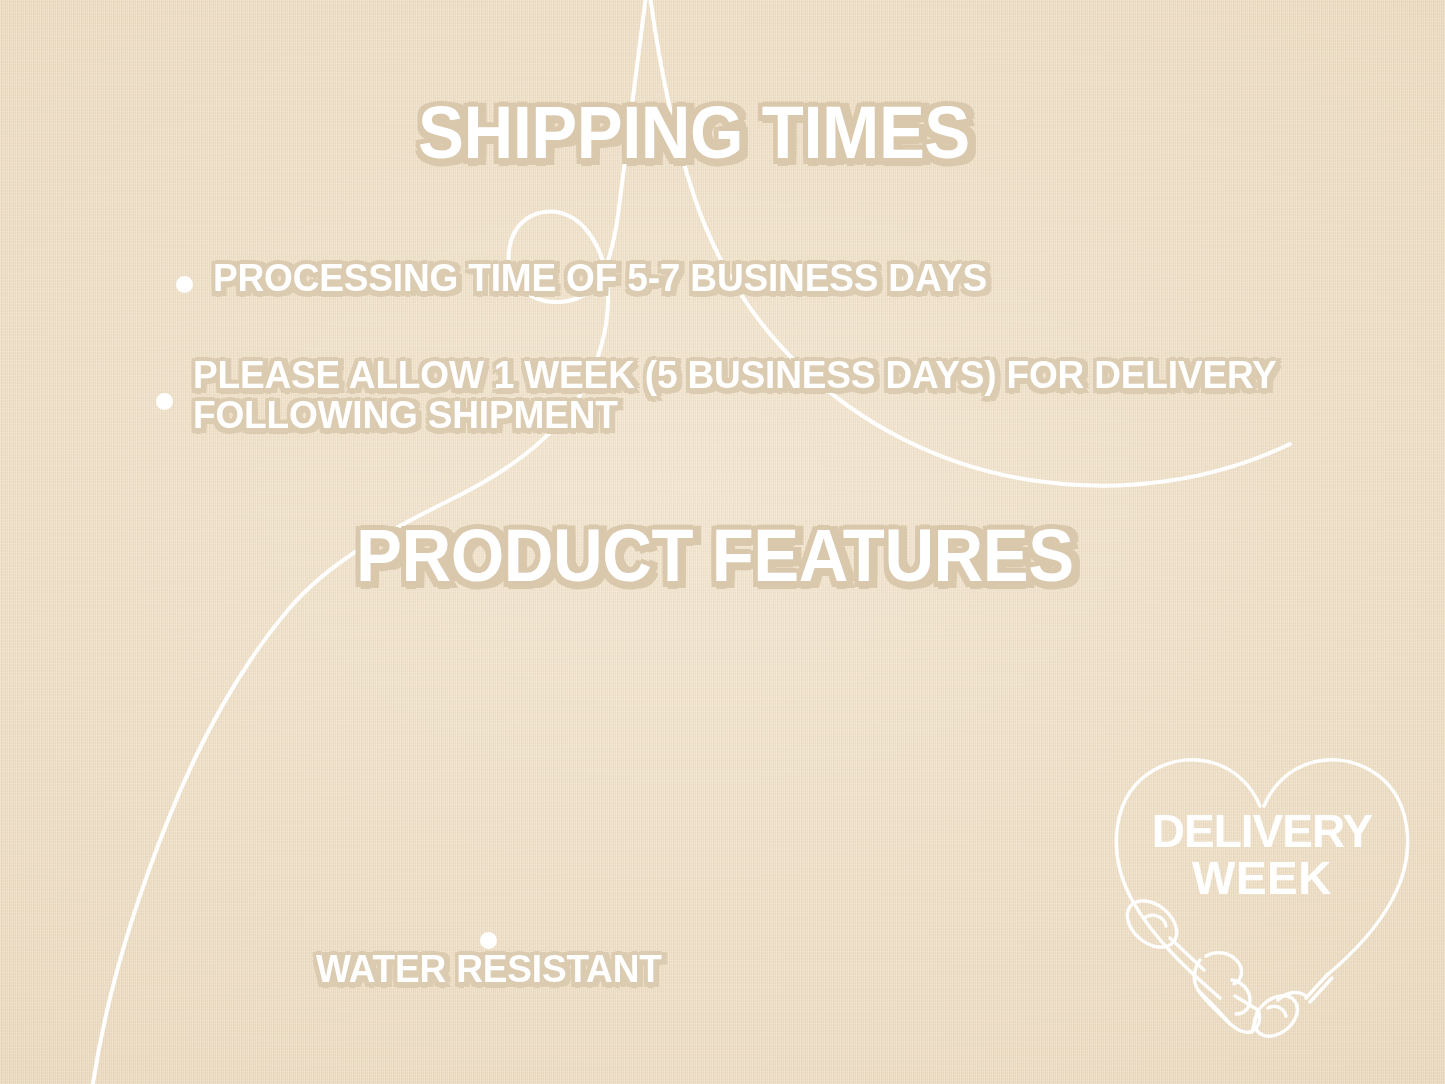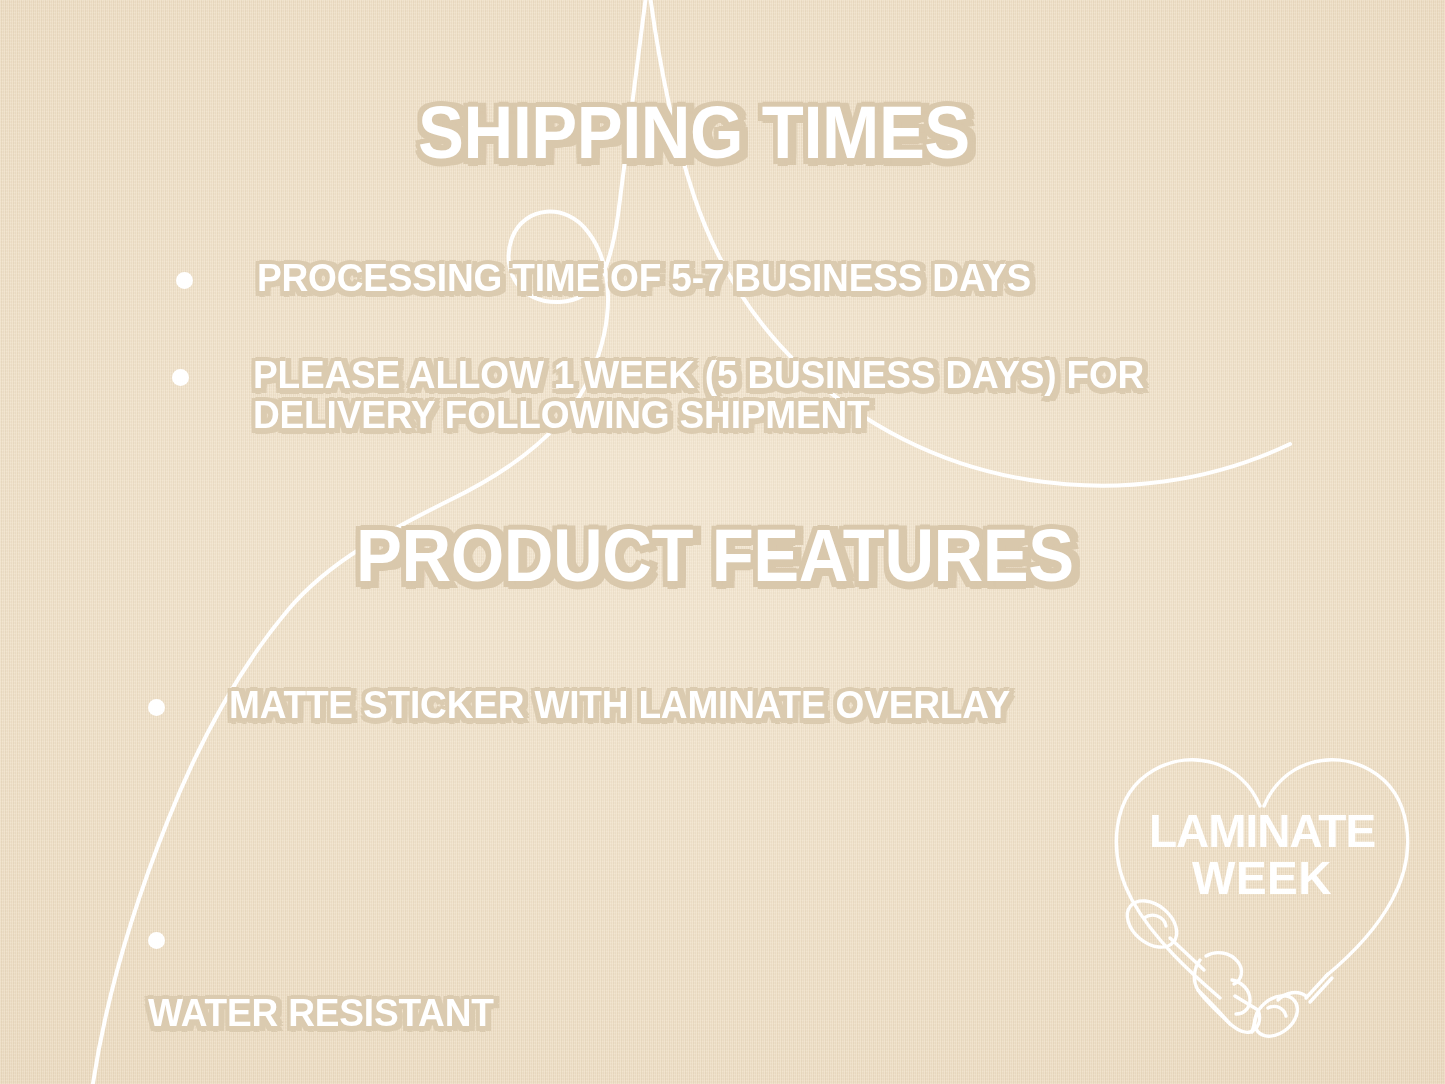--- a/index.html
+++ b/index.html
@@ -90,22 +90,21 @@
       0 -5px 0 #d9c8ac,
       -5px 0 0 #d9c8ac,
       9px 0 0 #d9c8ac;
   }
   #heading-shipping { left: 418px; top: 96px; }
   #heading-features { left: 356px; top: 519px; }
 
   .bullet-row {
     position: absolute;
     display: flex;
-    align-items: flex-start;
-    gap: 44px;
+    align-items: center;
   }
   .bullet-dot {
     flex: 0 0 auto;
     width: 17px;
     height: 17px;
     border-radius: 50%;
     background: #ffffff;
     margin-top: 14px;
     margin-right: 20px;
   }
@@ -125,21 +124,21 @@
       -4px -3px 0 #dbcbb0,
       -4px 5px 0 #dbcbb0,
       6px -3px 0 #dbcbb0,
       0 6px 0 #dbcbb0,
       0 -4px 0 #dbcbb0,
       -4px 0 0 #dbcbb0,
       6px 0 0 #dbcbb0;
   }
 
   #bullet-ship-0 { left: 176px; top: 258px; width: 1120px; }
-  #bullet-ship-1 { left: 172px; top: 355px; width: 1190px; }
+  #bullet-ship-1 { left: 156px; top: 355px; width: 1190px; }
   #bullet-feat-0 { left: 148px; top: 685px; width: 1110px; }
   #bullet-feat-1 { left: 148px; top: 782px; width: 990px; }
   #bullet-feat-2 { left: 148px; top: 918px; width: 700px; flex-direction: column; }
 
   
   .logo {
     position: absolute;
     left: 1092px;
     top: 742px;
     width: 340px;
@@ -204,24 +203,20 @@
       <span class="bullet-text">PROCESSING TIME OF 5-7 BUSINESS DAYS</span>
     </div>
 
     <div class="bullet-row" id="bullet-ship-1">
       <span class="bullet-dot"></span>
       <span class="bullet-text">PLEASE ALLOW 1 WEEK (5 BUSINESS DAYS) FOR DELIVERY FOLLOWING SHIPMENT</span>
     </div>
 
     <div class="heading" id="heading-features">PRODUCT FEATURES</div>
 
-    <div class="bullet-row" id="bullet-feat-0">
-      <span class="bullet-dot"></span>
-      <span class="bullet-text">MATTE STICKER WITH LAMINATE OVERLAY</span>
-    </div>
 
 
     <div class="bullet-row" id="bullet-feat-2">
       <span class="bullet-dot"></span>
       <span class="bullet-text">WATER RESISTANT</span>
     </div>
 
     <div class="logo">
       <svg viewBox="0 0 340 330" aria-hidden="true">
         <g fill="none" stroke="#ffffff" stroke-width="3.4" stroke-linecap="round" stroke-linejoin="round">
@@ -254,19 +249,19 @@
           <path d="M 106 248 C 116 258, 128 270, 138 282"></path>
 
           <path d="M 236 232 L 214 256"></path>
           <path d="M 240 236 L 218 260"></path>
           <path d="M 214 254 C 206 248, 194 250, 186 258"></path>
           <ellipse cx="184" cy="274" rx="24" ry="17" transform="rotate(-40 184 274)"></ellipse>
           <path d="M 176 266 C 184 262, 192 266, 194 274"></path>
         </g>
       </svg>
       <div class="logo-text">
-        <div>LAMINATE</div>
+        <div>DELIVERY</div>
         <div class="l2">WEEK</div>
       </div>
     </div>
 
   </div>
 </div>
 
 </body></html>

